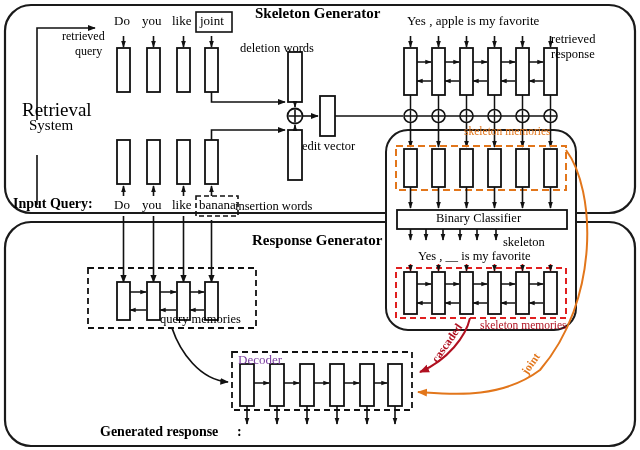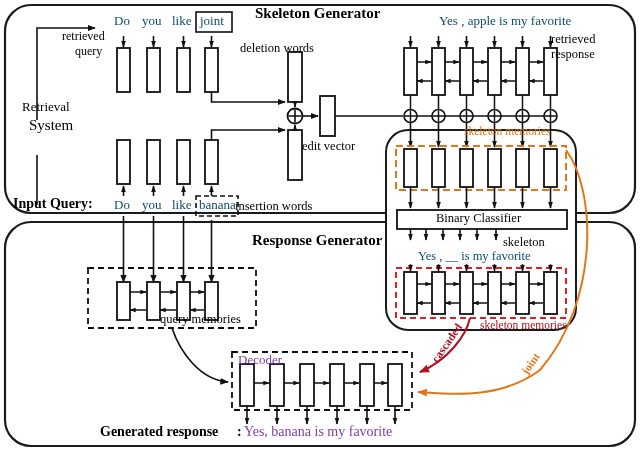--- a/index.html
+++ b/index.html
@@ -1,20 +1,20 @@
 <!DOCTYPE html>
 <html><head>
 <meta charset="utf-8">
 <style>
   html,body{margin:0;padding:0;background:#fff;}
   #root{position:relative;width:640px;height:450px;overflow:hidden;
         font-family:"Liberation Serif", serif;background:#fff;}
   #svgroot{position:absolute;left:0;top:0;width:640px;height:450px;}
   .lbl{position:absolute;white-space:nowrap;line-height:1;}
-  .blue{color:#0c4a6e;}
+  .blue{color:#000000;}
   .purple{color:#7B3FA0;}
   .orange{color:#E2761B;}
   .darkred{color:#B01020;}
   .blk{color:#000;}
   .bold{font-weight:bold;}
 </style>
 </head>
 <body>
 
 <div id="root">
@@ -272,21 +272,21 @@
     <g>
       <path d="M566,150 C596,190 600,300 540,370 C500,400 450,394 418,392" stroke="#E2761B" stroke-width="2" fill="none" marker-end="url(#arOr)"></path>
     </g>
 
   </svg>
 
   <div class="lbl bold blk" style="left:252px;top:233px;font-size:15px;">Response Generator</div>
 
   <div class="lbl bold blk" style="left:255px;top:6px;font-size:15px;">Skeleton Generator</div>
 
-  <div class="lbl blk" style="left:22px;top:100px;font-size:13px;">Retrieval</div>
+  <div class="lbl blk" style="left:22px;top:100px;font-size:19px;">Retrieval</div>
   <div class="lbl blk" style="left:29px;top:118px;font-size:15px;">System</div>
 
   <div class="lbl blk" style="left:62px;top:30px;font-size:12px;">retrieved</div>
   <div class="lbl blk" style="left:75px;top:45px;font-size:12px;text-align:center;">query</div>
 
   <div class="lbl bold blk" style="left:13px;top:197px;font-size:14px;">Input Query:</div>
 
   <div class="lbl blue" style="left:114px;top:14px;font-size:13px;">Do</div>
   <div class="lbl blue" style="left:142px;top:14px;font-size:13px;">you</div>
   <div class="lbl blue" style="left:172px;top:14px;font-size:13px;">like</div>
@@ -294,39 +294,38 @@
 
   <div class="lbl blue" style="left:114px;top:198px;font-size:13px;">Do</div>
   <div class="lbl blue" style="left:142px;top:198px;font-size:13px;">you</div>
   <div class="lbl blue" style="left:172px;top:198px;font-size:13px;">like</div>
   <div class="lbl blue" style="left:199px;top:198px;font-size:13px;">banana</div>
 
   <div class="lbl blk" style="left:240px;top:42px;font-size:12.5px;">deletion  words</div>
   <div class="lbl blk" style="left:235px;top:172px;font-size:12.5px;margin-top:28px;">insertion  words</div>
   <div class="lbl blk" style="left:302px;top:140px;font-size:12.5px;">edit  vector</div>
 
-  <div class="lbl blue" style="left:407px;top:14px;font-size:13px;margin-left:32px;">Yes , apple is my favorite</div>
+  <div class="lbl blue" style="left:407px;top:14px;font-size:13px;">Yes , apple is my favorite</div>
   <div class="lbl blk" style="left:551px;top:33px;font-size:12.5px;">retrieved</div>
   <div class="lbl blk" style="left:551px;top:48px;font-size:12.5px;">response</div>
 
   <div class="lbl orange" style="left:464px;top:126px;font-size:11.5px;">skeleton memories</div>
 
   <div class="lbl blk" style="left:436px;top:212px;font-size:12.5px;">Binary Classifier</div>
 
   <div class="lbl blk" style="left:503px;top:236px;font-size:12.5px;">skeleton</div>
 
   <div class="lbl blue" style="left:418px;top:250px;font-size:12.5px;">Yes ,  __  is my favorite</div>
 
   <div class="lbl darkred" style="left:480px;top:320px;font-size:11.5px;">skeleton memories</div>
 
   <div class="lbl blk" style="left:160px;top:313px;font-size:12.5px;">query memories</div>
 
   <div class="lbl purple" style="left:238px;top:353px;font-size:13px;">Decoder</div>
 
   <div class="lbl bold blk" style="left:100px;top:425px;font-size:14px;">Generated response</div>
   <div class="lbl bold blk" style="left:237px;top:425px;font-size:14px;">:</div>
-  <div class="lbl purple" style="left:244px;top:425px;font-size:14px;">Yes, banana is my favorite</div>
 
   <div class="lbl darkred" style="left:430px;top:358px;font-size:11.5px;transform:rotate(-55deg);transform-origin:left top;font-weight:bold;">cascaded</div>
 
   <div class="lbl orange" style="left:520px;top:370px;font-size:11.5px;transform:rotate(-55deg);transform-origin:left top;font-weight:bold;">joint</div>
 
 </div>
 
 </body></html>

